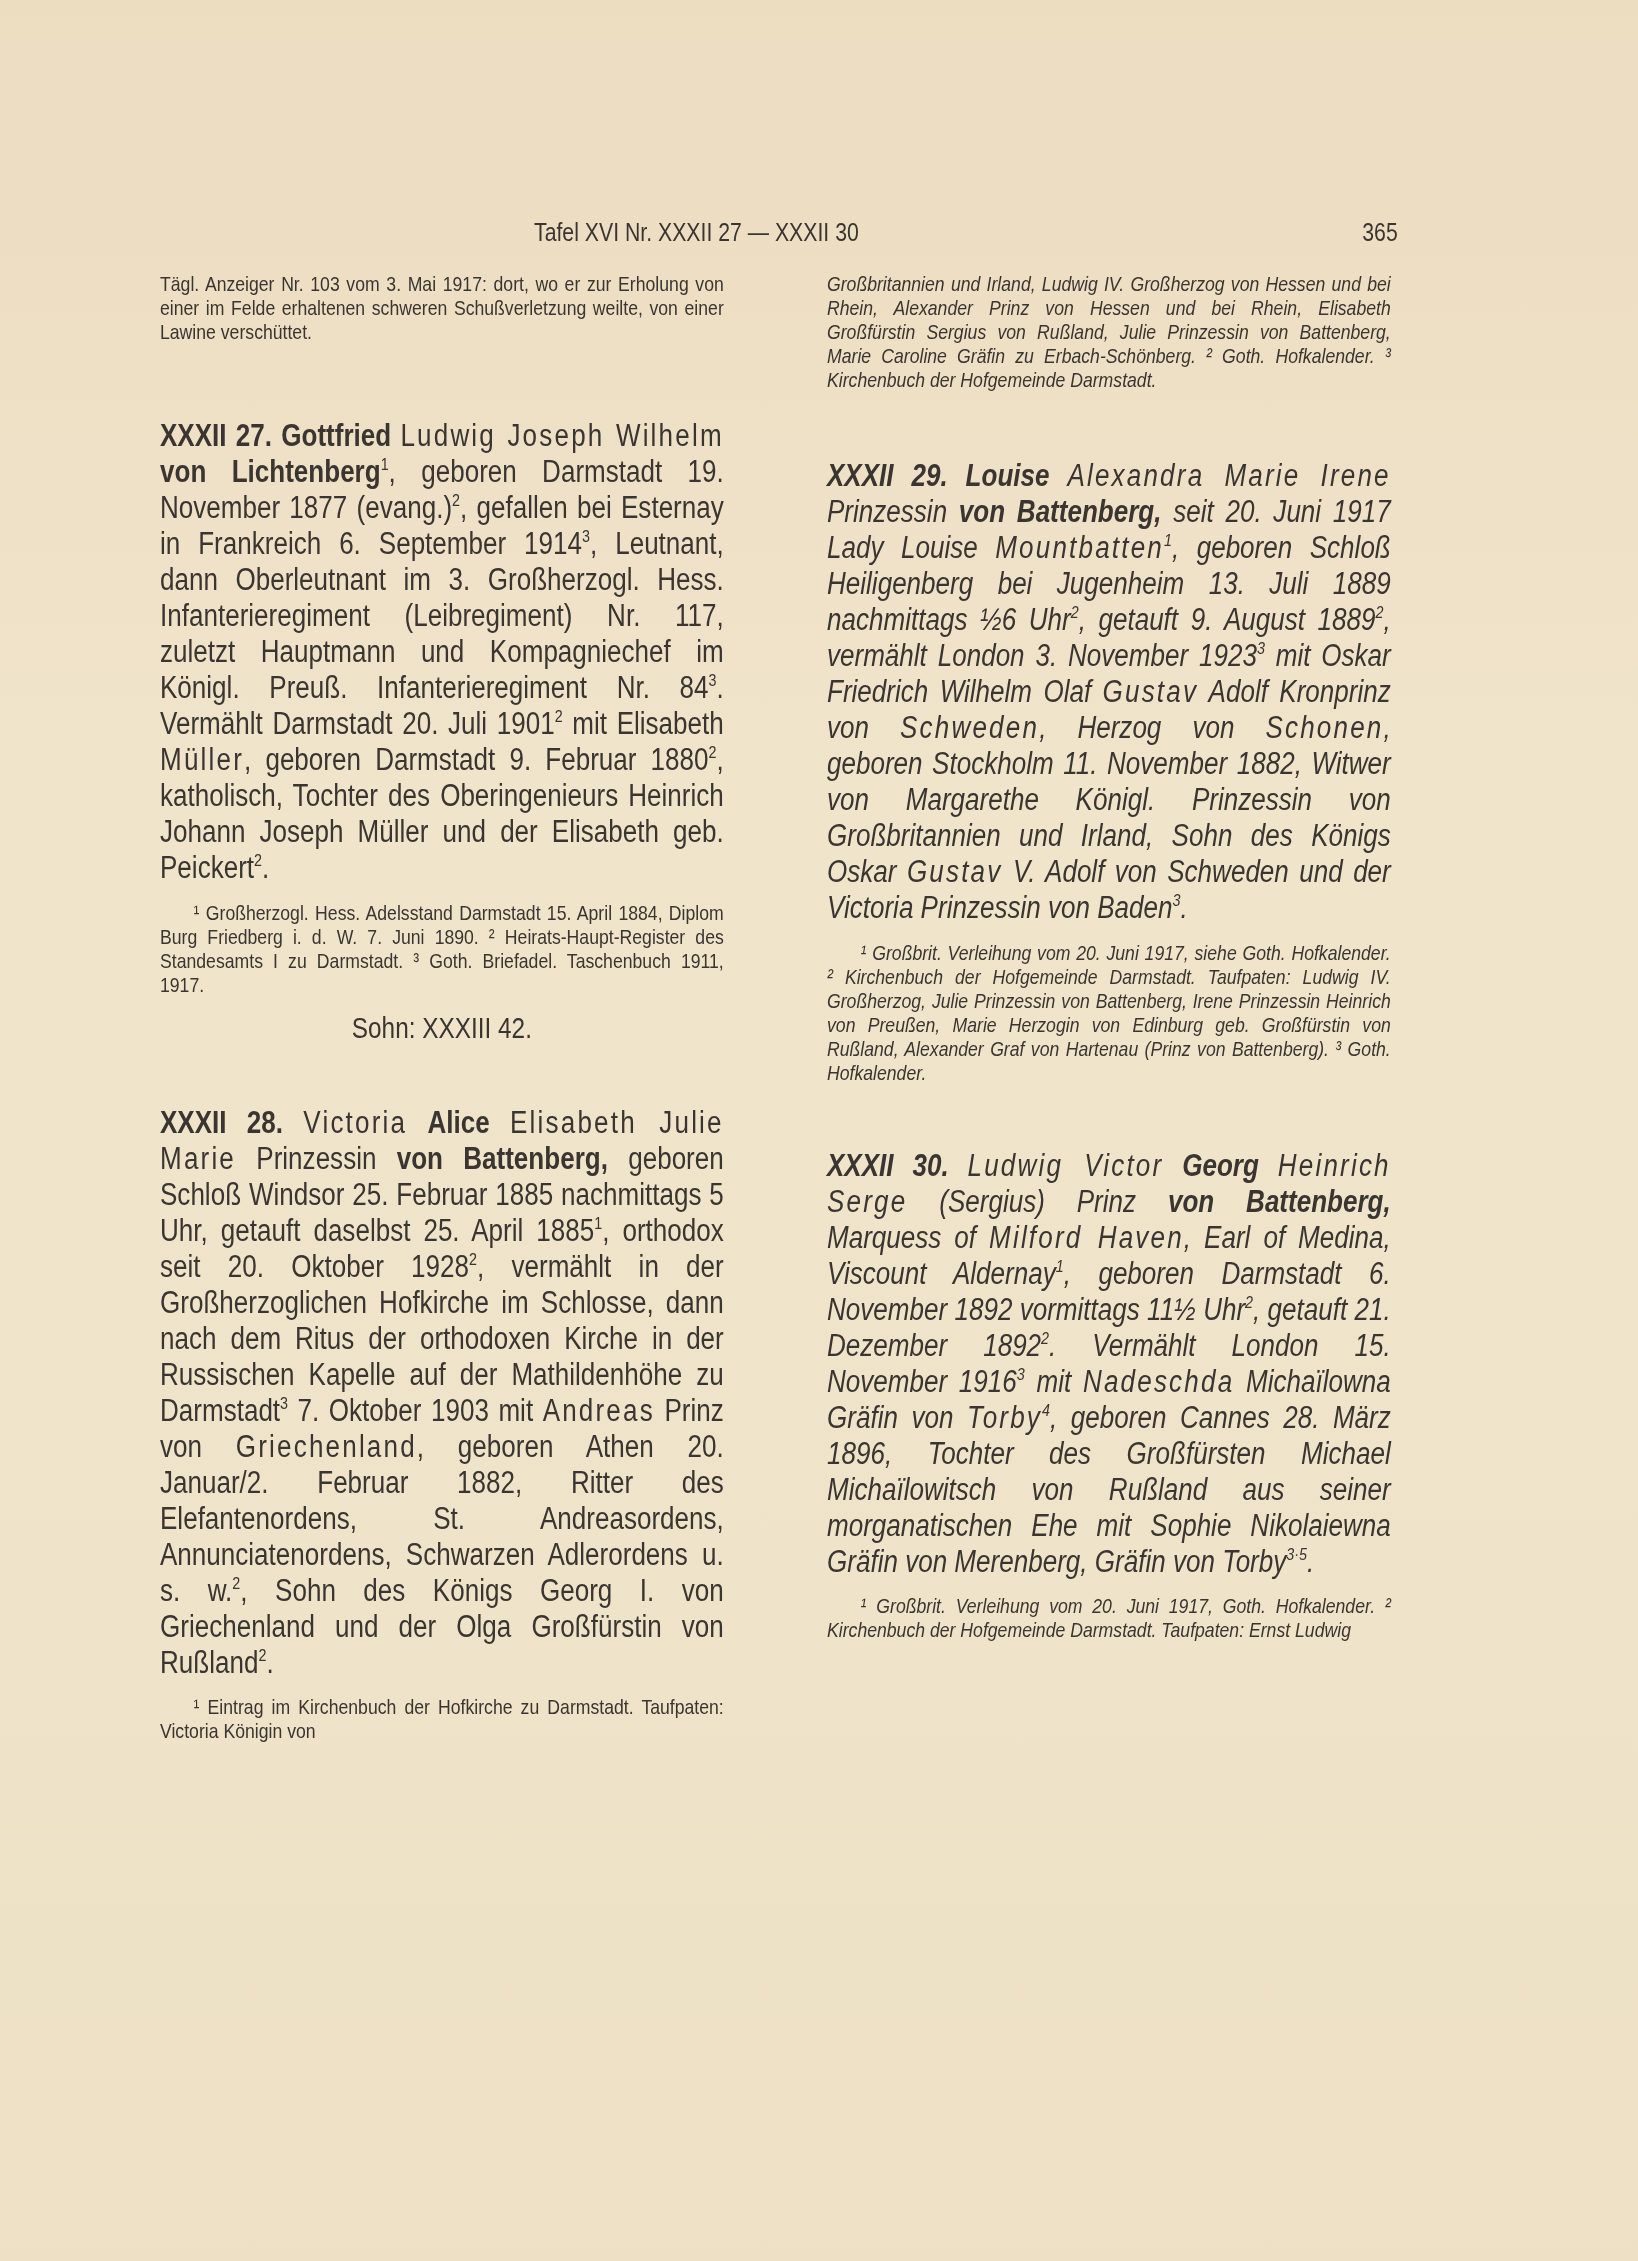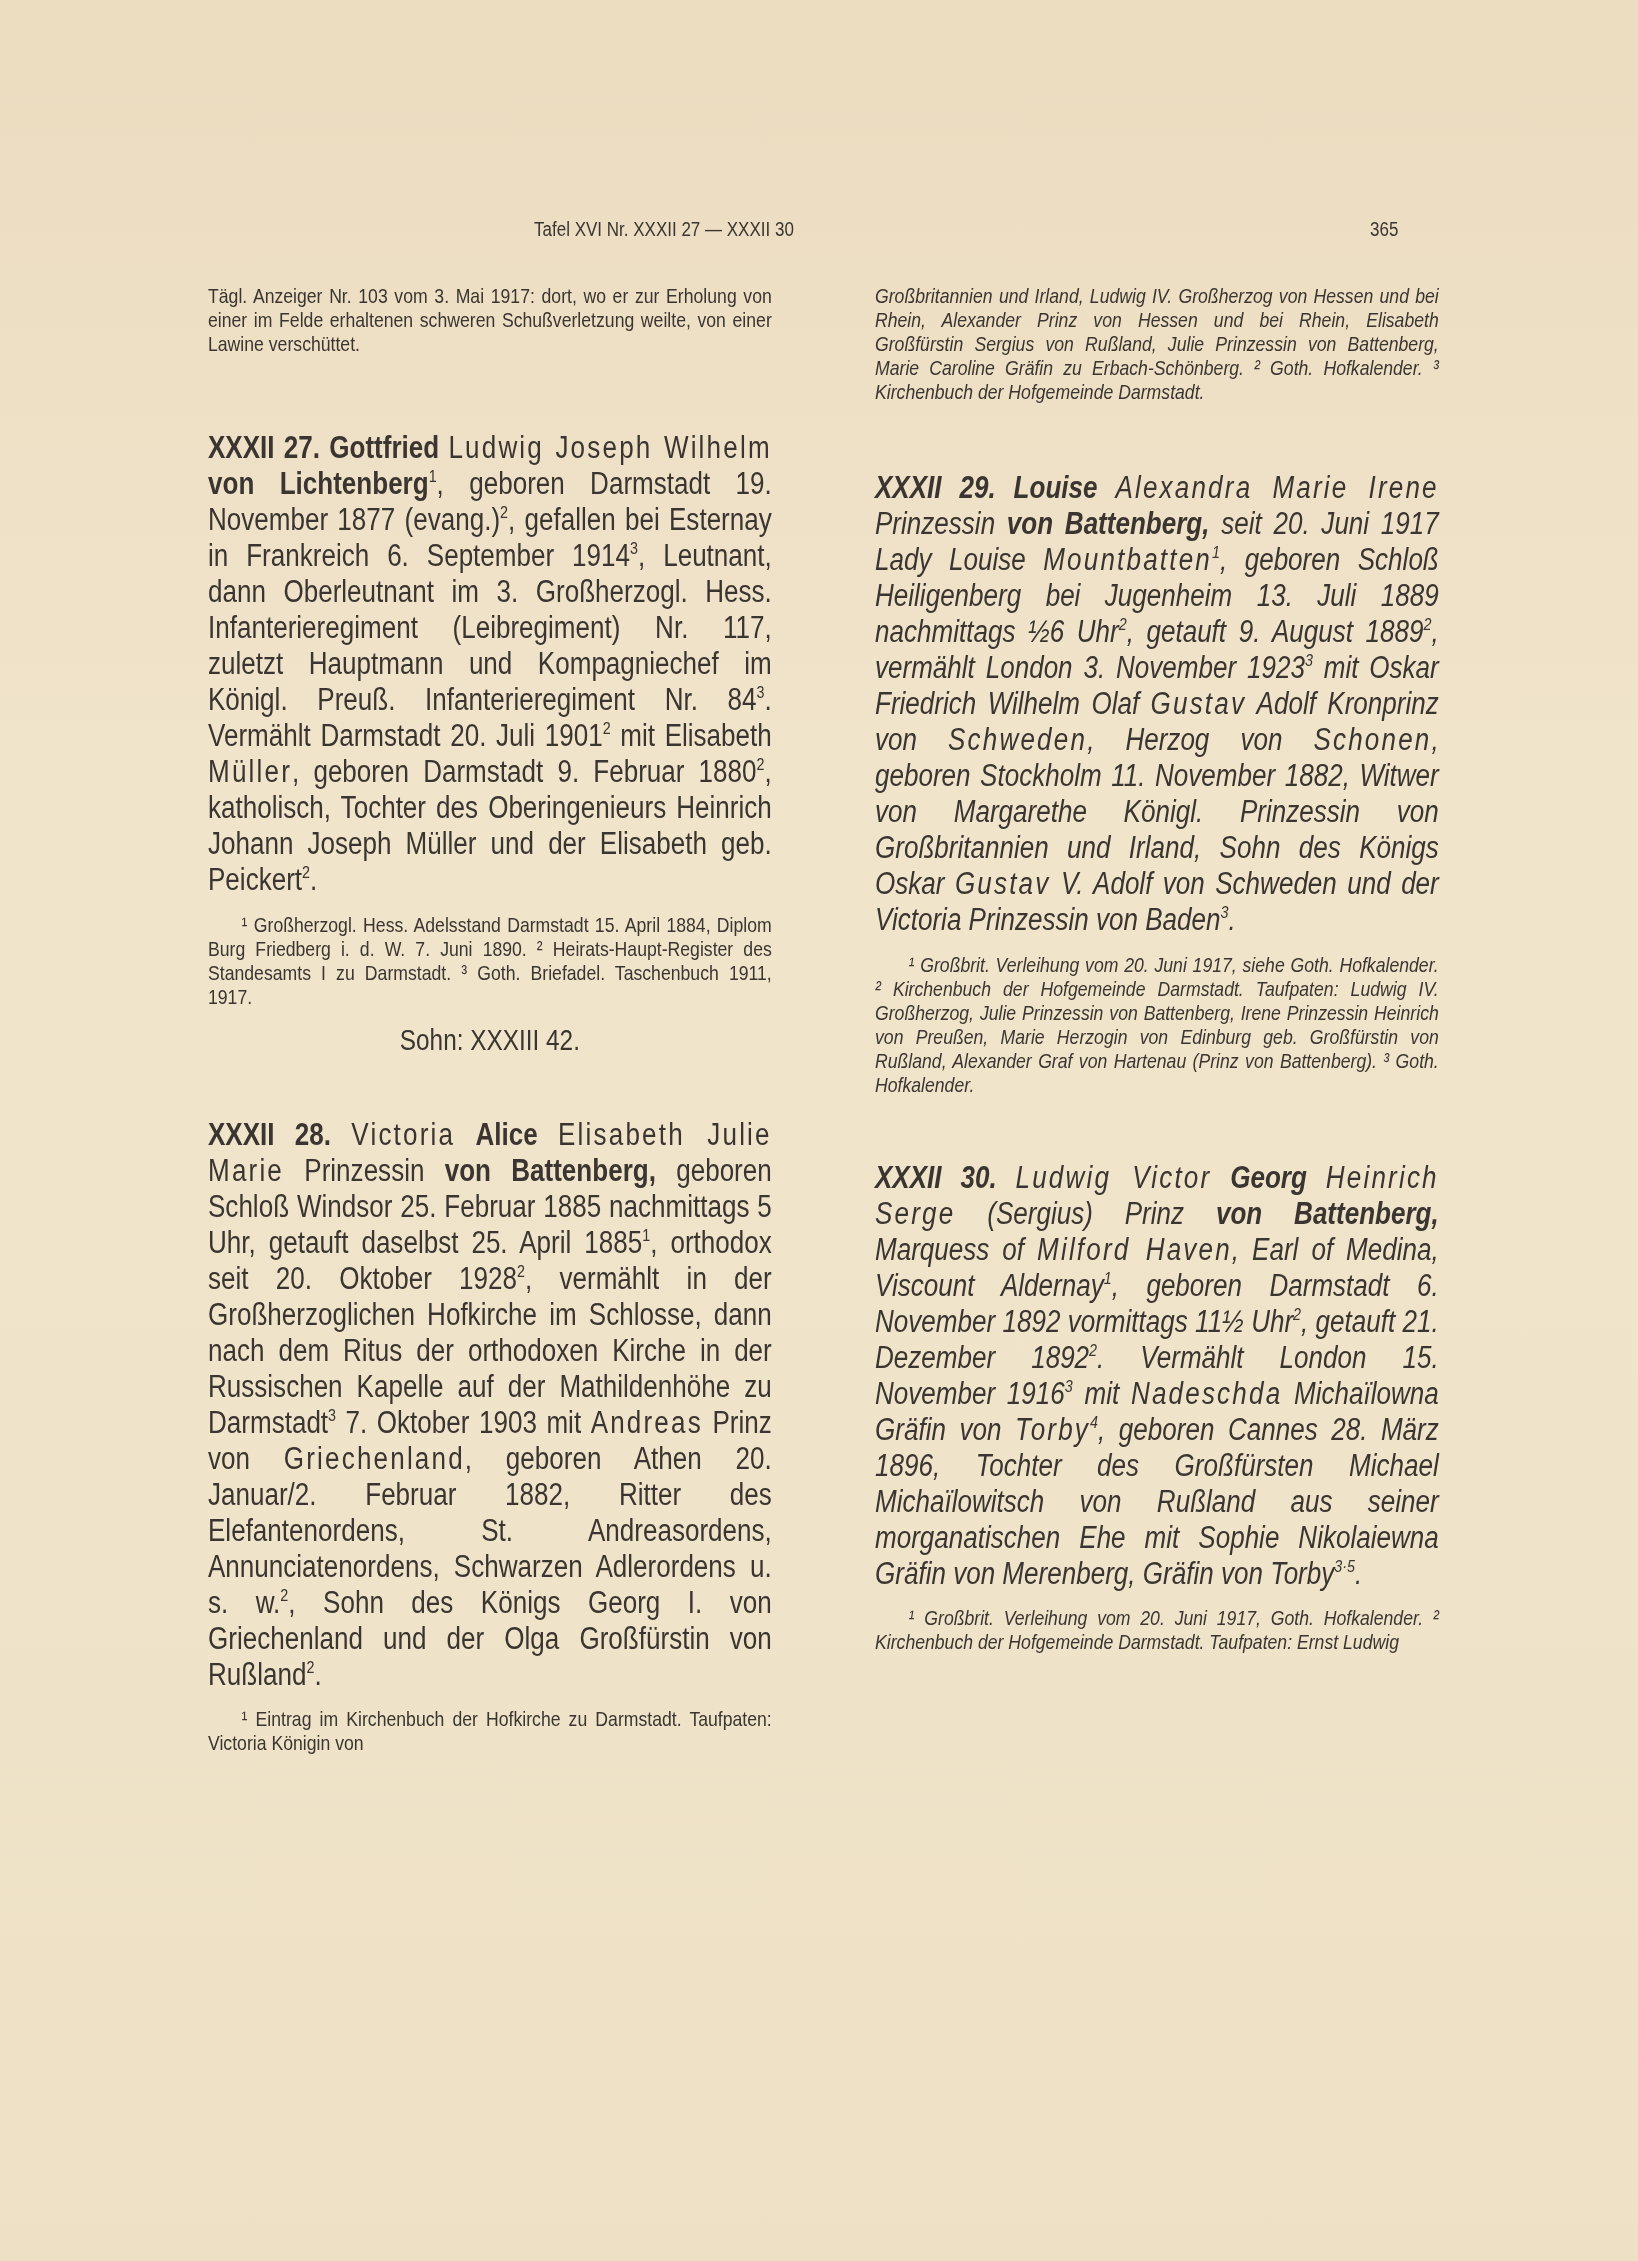--- a/index.html
+++ b/index.html
@@ -21,43 +21,42 @@
     width: 1639px; height: 2261px;
     background: linear-gradient(180deg, #ecdcc0 0%, #f0e4cb 35%, #efe3c9 70%, #ede0c5 100%);
   }
   .running-head {
     position: absolute;
     top: 218px;
     left: 165px;
     width: 1233px;
     height: 33px;
     font-family: "Liberation Sans Narrow", "Liberation Sans", sans-serif;
-    font-size: 20px;
+    font-size: 25px;
     font-stretch: condensed;
   }
   .running-head .title {
     position: absolute;
     left: 369px;
     top: 0;
     transform: scaleX(0.85);
     transform-origin: left top;
   }
   .running-head .pageno {
     position: absolute;
     right: 0;
     top: 0;
     transform: scaleX(0.85);
     transform-origin: right top;
   }
   .col {
     position: absolute;
-    top: 284px;
+    top: 272px;
     width: 564px;
     font-family: "Liberation Sans", "DejaVu Sans", sans-serif;
-    margin-left: 48px;
   }
   .col.left { left: 160px; }
   .col.right { left: 827px; font-style: italic; }
 
   .cond {
     display: block;
     transform: scaleX(0.84);
     transform-origin: left top;
     width: 119%;
   }

